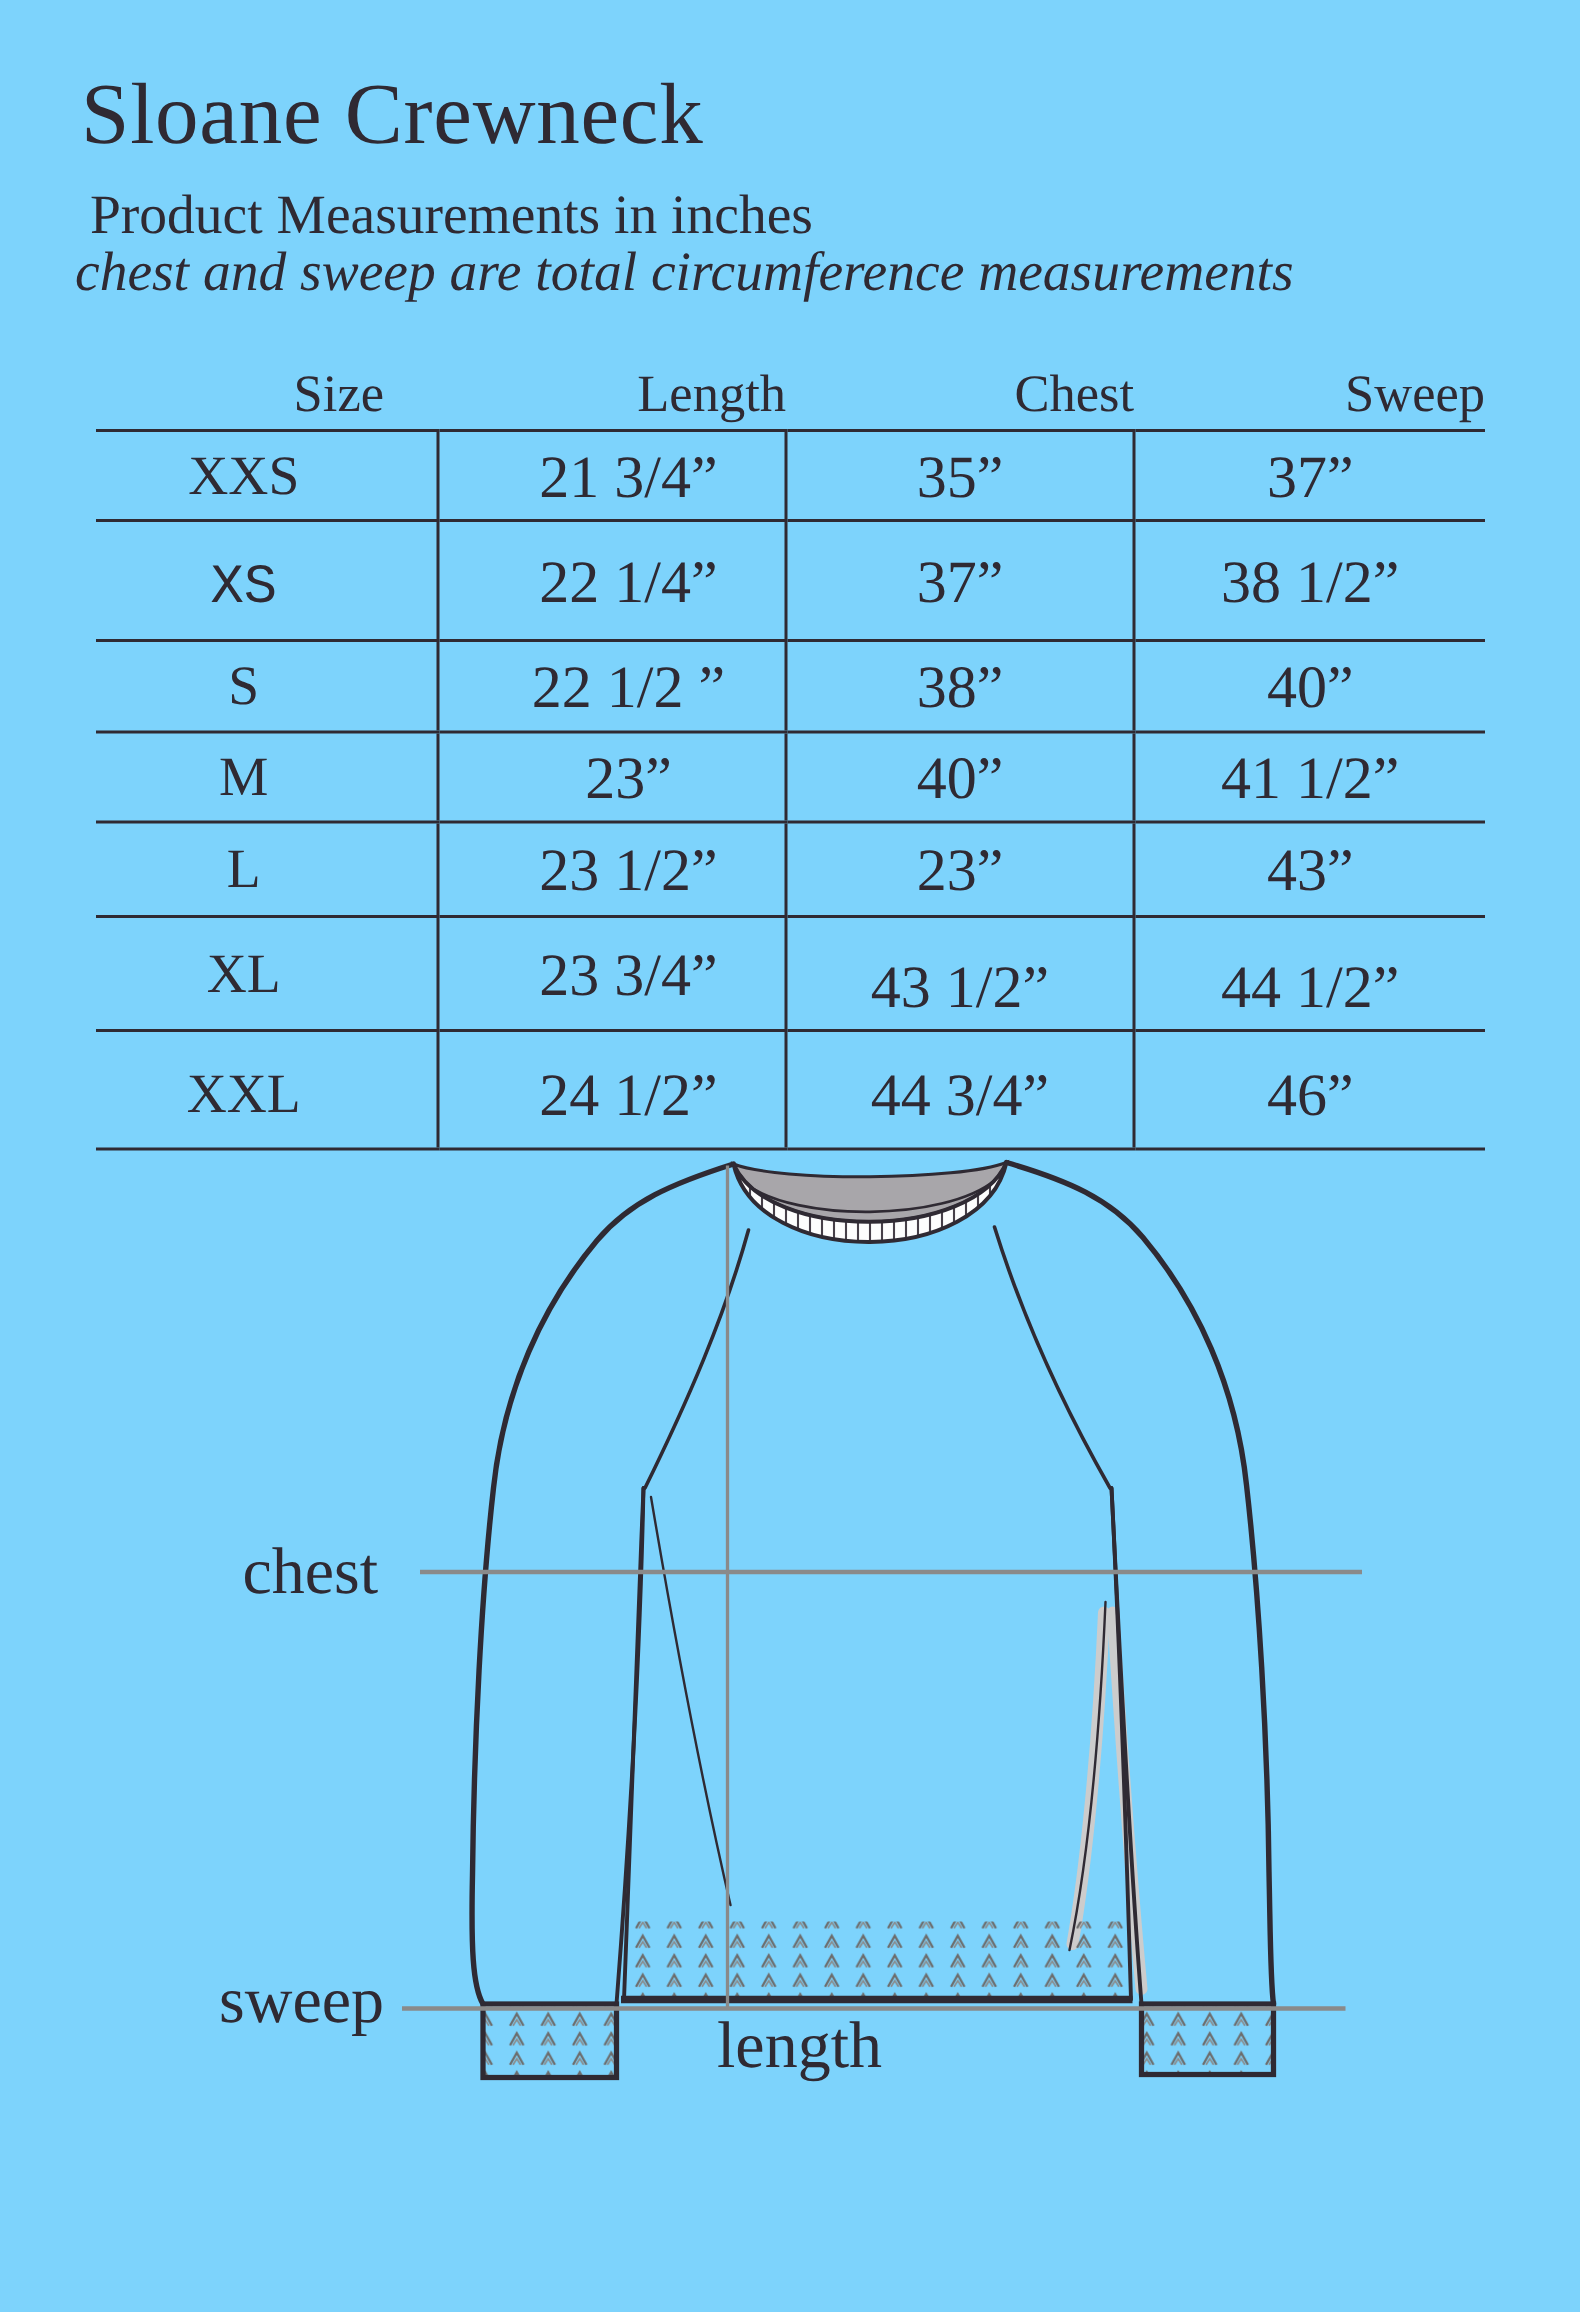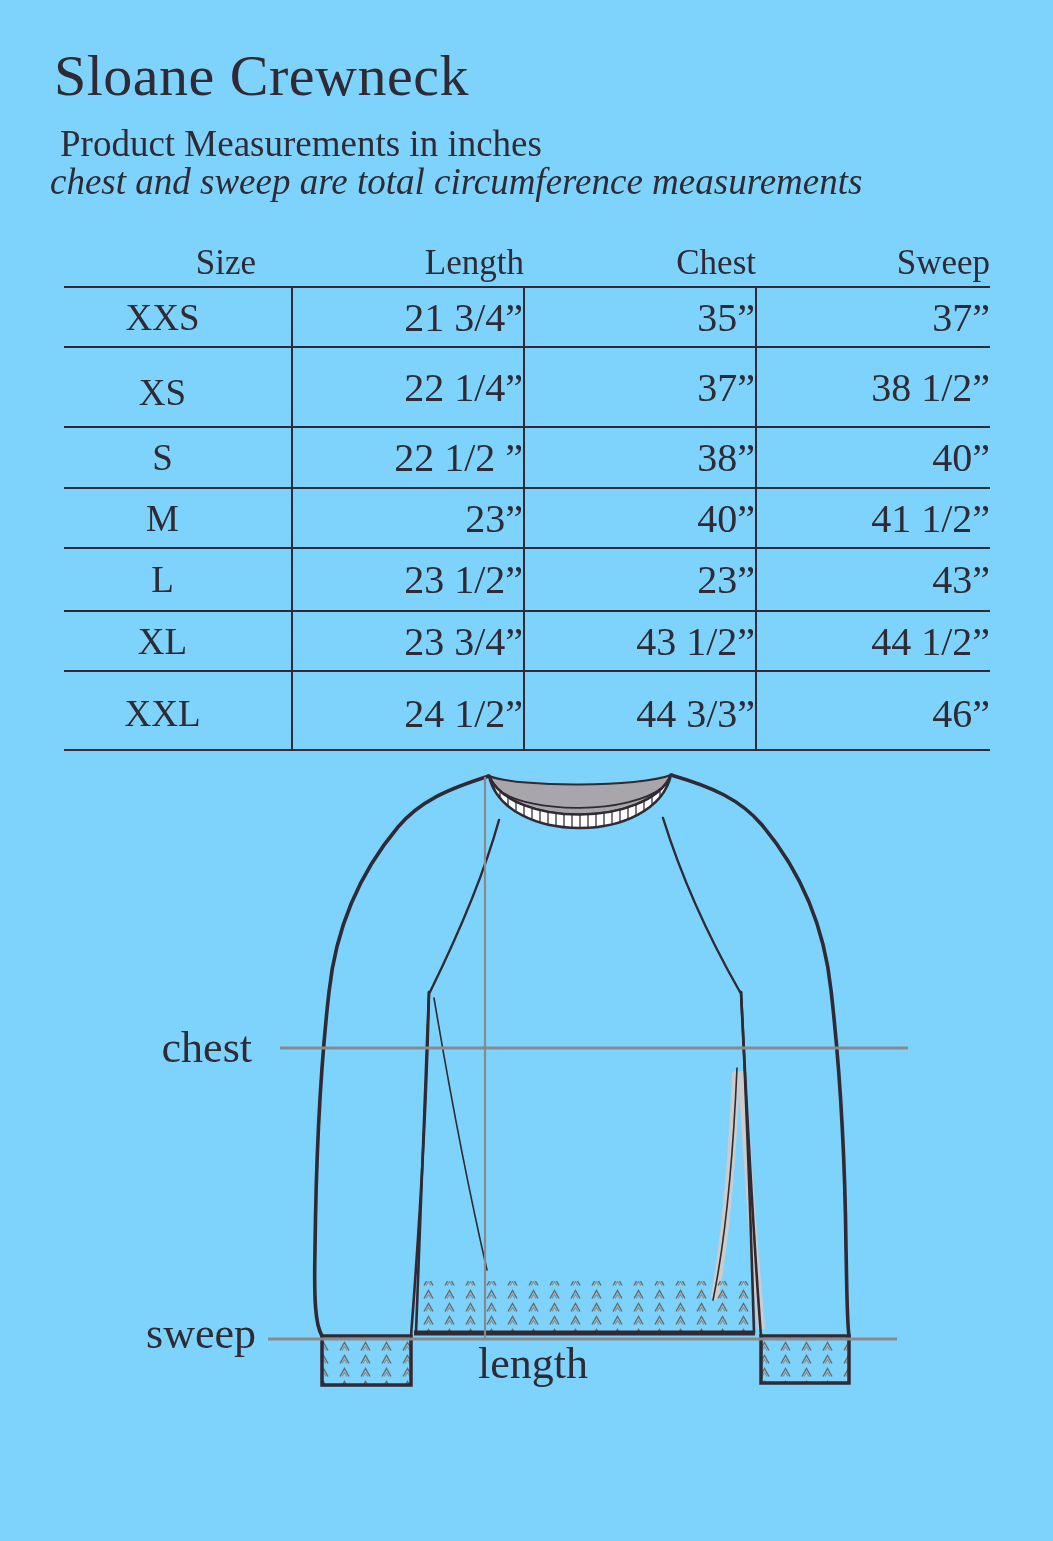--- a/index.html
+++ b/index.html
@@ -18,33 +18,33 @@
   }
   .size-chart th{
     font-weight:normal;font-size:35px;height:46px;text-align:right;vertical-align:middle;
     border-bottom:2.5px solid #2f2a33;padding:0;
   }
   .size-chart th.size-h{padding-right:36px;}
   .size-chart td{
     font-size:40px;text-align:center;vertical-align:middle;padding:0;
     border-bottom:2.5px solid #2f2a33;
   }
-  .size-chart tbody td + td{border-left:2.5px solid #2f2a33;text-align:right;}
+  .size-chart tbody td + td{border-left:2.5px solid #2f2a33;}
   .size-chart td.size{font-size:37px;padding-right:30px;}
   .size-chart td.len{padding-left:22px;}
   .size-chart tr.r-xxs td{height:58px;}
   .size-chart tr.r-xs  td{height:68px;}
   .size-chart tr.r-s   td{height:59px;}
   .size-chart tr.r-m   td{height:58px;}
   .size-chart tr.r-l   td{height:61px;}
   .size-chart tr.r-xl  td{height:58px;}
   .size-chart tr.r-xxl td{height:71px;margin-top:44px;}
   .size-chart tr.r-xl  td.chest,
-  .size-chart tr.r-xl  td.sweep{}
-  .size-chart tr.r-xs  td.size{padding-top:10px;}
+  .size-chart tr.r-xl  td.sweep{padding-top:16px;}
+  .size-chart tr.r-xs  td.size{padding-top:10px;font-family:Liberation Mono, monospace;}
   .size-chart tr.r-xxl td{padding-top:6px;}
   
   .diagram{position:absolute;left:0;top:0;width:1053px;height:1541px;}
   .measure-label{font-family:"Liberation Serif","DejaVu Serif",serif;font-size:44px;fill:#2f2a33;}
 </style>
 </head>
 <body>
 
 <div class="page">
 
@@ -100,21 +100,21 @@
       </tr>
       <tr class="r-xl">
         <td class="size">XL</td>
         <td class="len">23 3/4”</td>
         <td class="chest">43 1/2”</td>
         <td class="sweep">44 1/2”</td>
       </tr>
       <tr class="r-xxl">
         <td class="size">XXL</td>
         <td class="len">24 1/2”</td>
-        <td class="chest">44 3/3”</td>
+        <td class="chest">44 3/4”</td>
         <td class="sweep">46”</td>
       </tr>
     </tbody>
   </table>
 
   <svg class="diagram" viewBox="0 0 1053 1541" xmlns="http://www.w3.org/2000/svg" aria-hidden="true">
     <defs>
       <pattern id="rib" width="8" height="100" patternUnits="userSpaceOnUse">
         <rect width="8" height="100" fill="#fdfdfd"></rect>
         <line x1="4" y1="0" x2="4" y2="100" stroke="#474049" stroke-width="1.4"></line>

